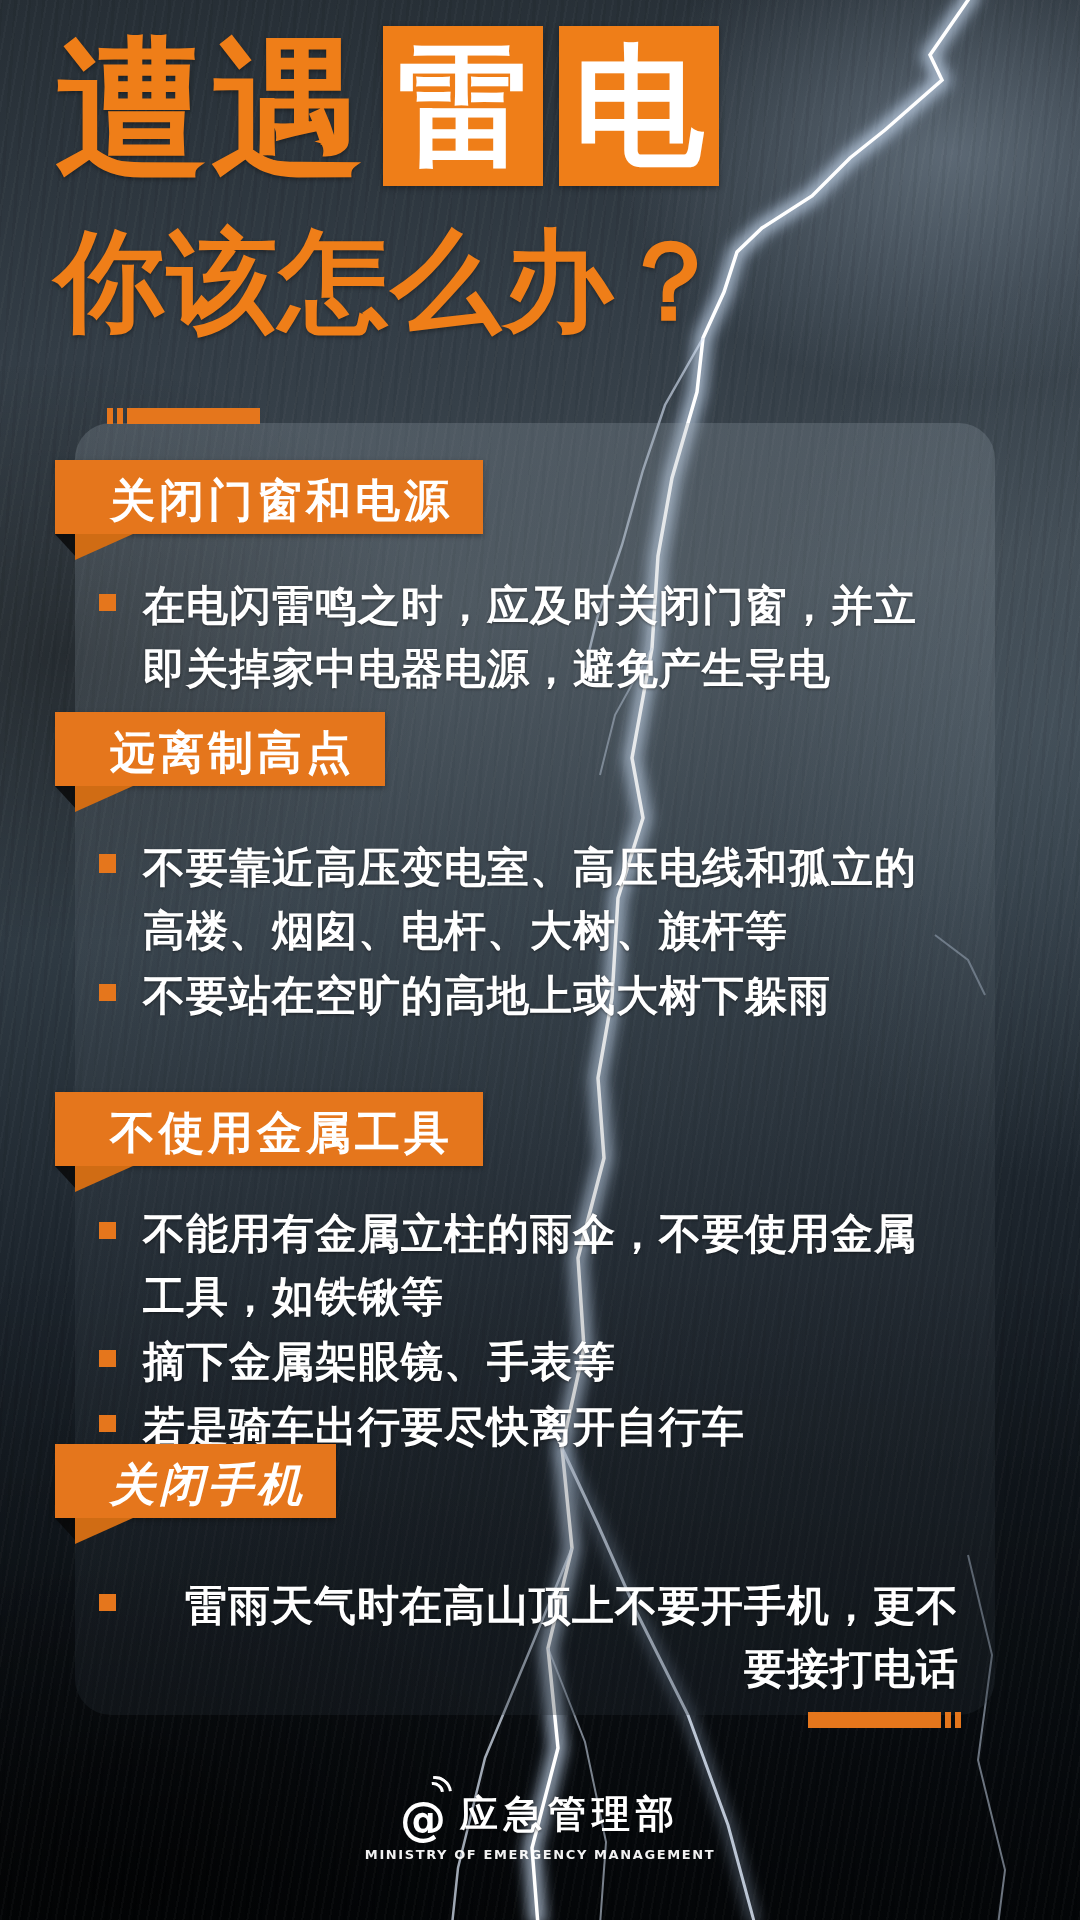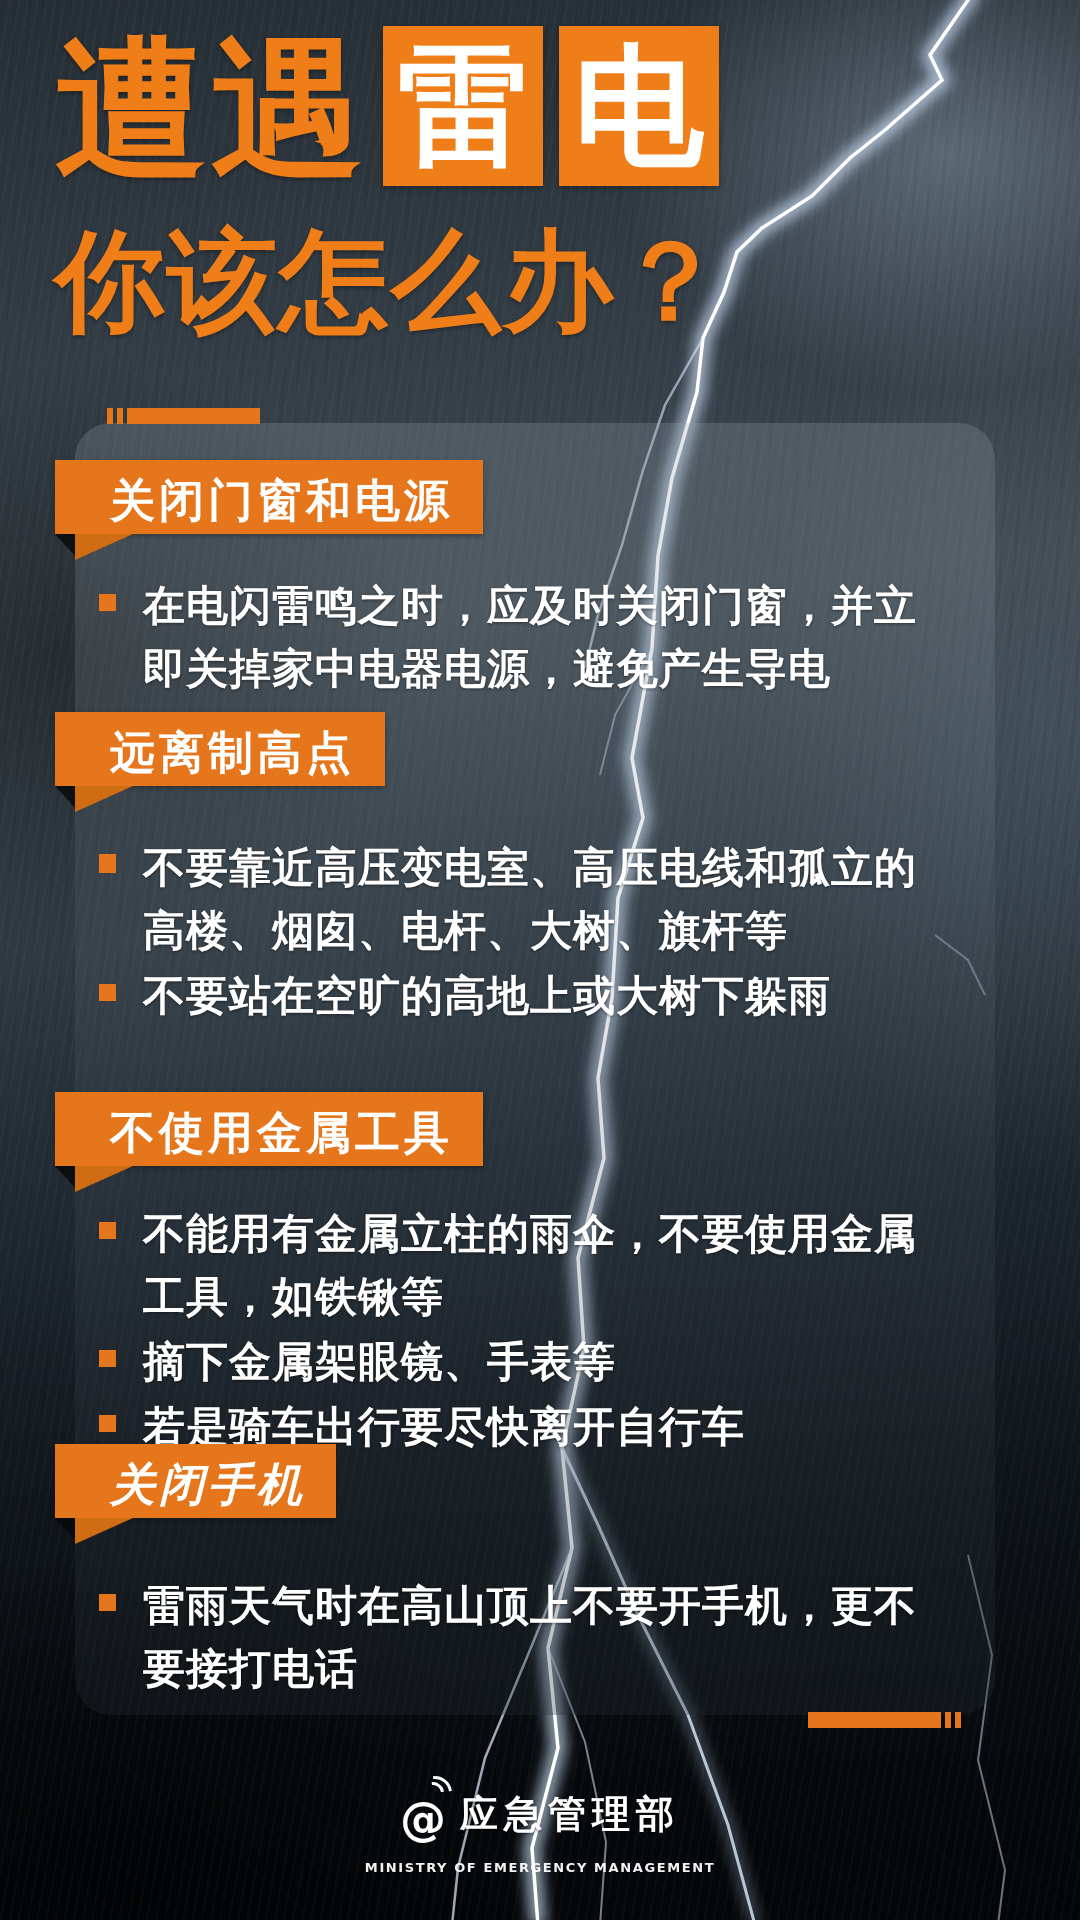--- a/index.html
+++ b/index.html
@@ -79,40 +79,40 @@
   .ribbon-3{top:1092px;}
   .ribbon-4{top:1444px;font-style:italic;}
 
   
   .bullets{
     position:absolute;left:89px;width:862px;margin:8px;padding:0;list-style:none;z-index:3;
   }
   .bullets-1{top:566px;}
   .bullets-2{top:826px;}
   .bullets-3{top:1194px;}
-  .bullets-4{top:1566px;}
+  .bullets-4{top:1566px;text-align:right;}
   .bullets li{
     position:relative;padding-left:46px;margin-bottom:2px;
     color:#fff;font-size:42px;font-weight:700;line-height:63px;letter-spacing:1px;
     text-shadow:0 1px 3px rgba(0,0,0,.45);
   }
   .bullets .sq{
     position:absolute;left:2px;top:20px;width:17px;height:17px;background:var(--accent);
   }
 
   
   .footer{position:absolute;left:0;right:0;top:1786px;text-align:center;z-index:5;color:#fff;}
   .logo-row{display:inline-flex;align-items:center;}
   .at-wrap{position:relative;display:inline-block;width:52px;height:56px;margin-right:8px;}
   .at-glyph{position:absolute;left:0;bottom:0;font-size:46px;font-weight:800;line-height:1;color:#fff;}
   .arc{position:absolute;border:3px solid;border-color:#fff transparent transparent transparent;border-radius:50%;}
   .arc1{width:16px;height:16px;left:22px;top:-4px;transform:rotate(38deg);}
   .arc2{width:28px;height:28px;left:18px;top:-10px;transform:rotate(38deg);}
   .handle{font-size:38px;font-weight:800;letter-spacing:6px;text-shadow:0 1px 3px rgba(0,0,0,.5);}
-  .subtitle{margin-top:14px;font-size:13px;font-weight:700;letter-spacing:1.6px;opacity:.95;}
+  .subtitle{margin-top:1px;font-size:13px;font-weight:700;letter-spacing:1.6px;opacity:.95;}
 </style>
 </head>
 <body>
 
 <div class="page" style="--accent:#E5761C;--title-orange:#EF7E18;">
 
   <div class="bg-layer bg-patches"></div>
   <div class="bg-layer bg-rain"></div>
 
   <svg class="lightning" width="1080" height="1920" viewBox="0 0 1080 1920" fill="none" xmlns="http://www.w3.org/2000/svg">

